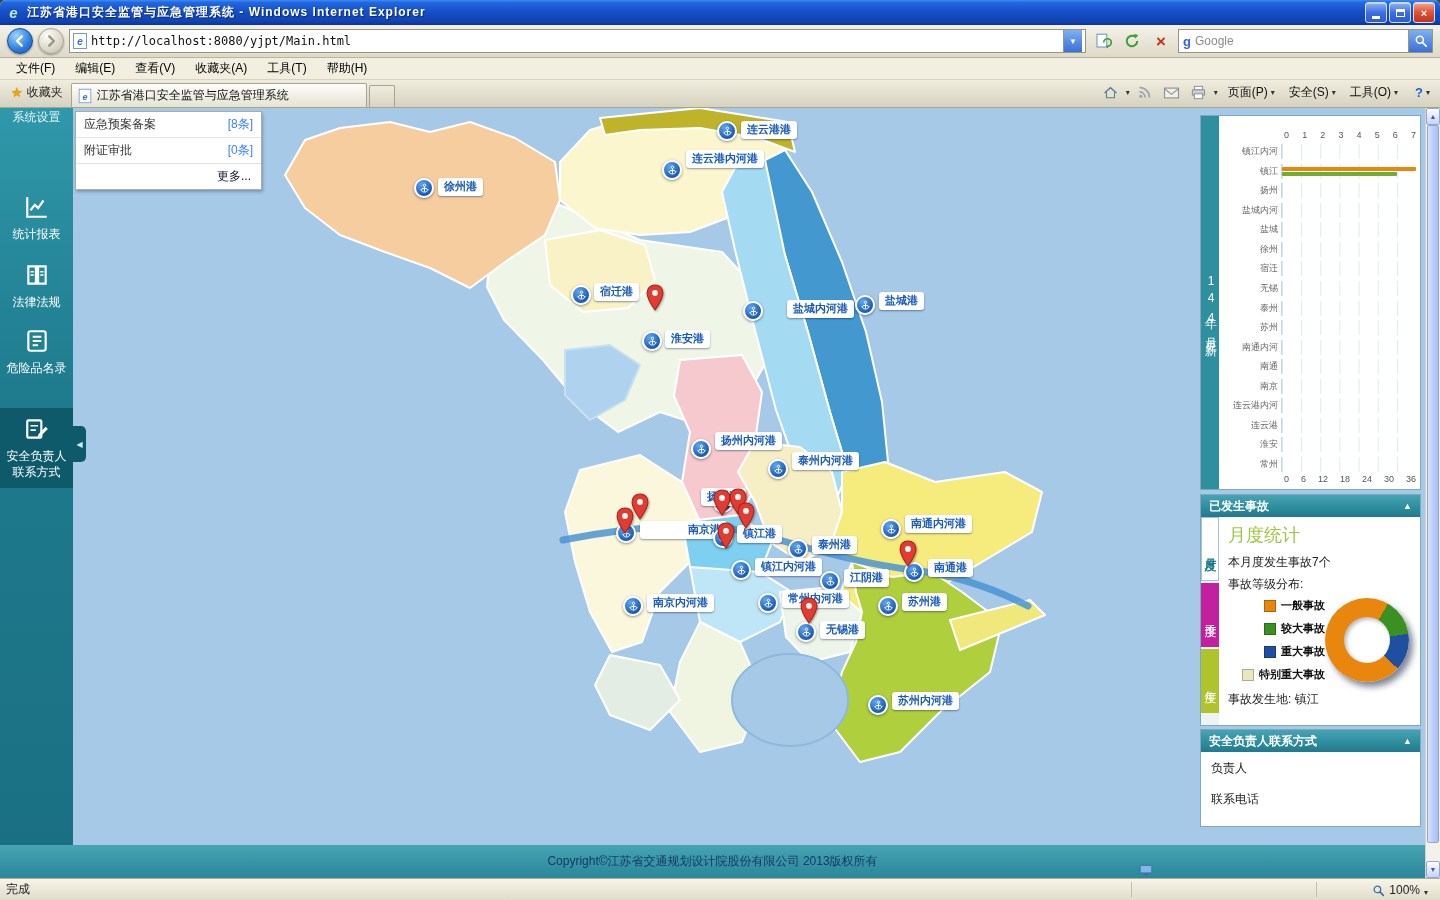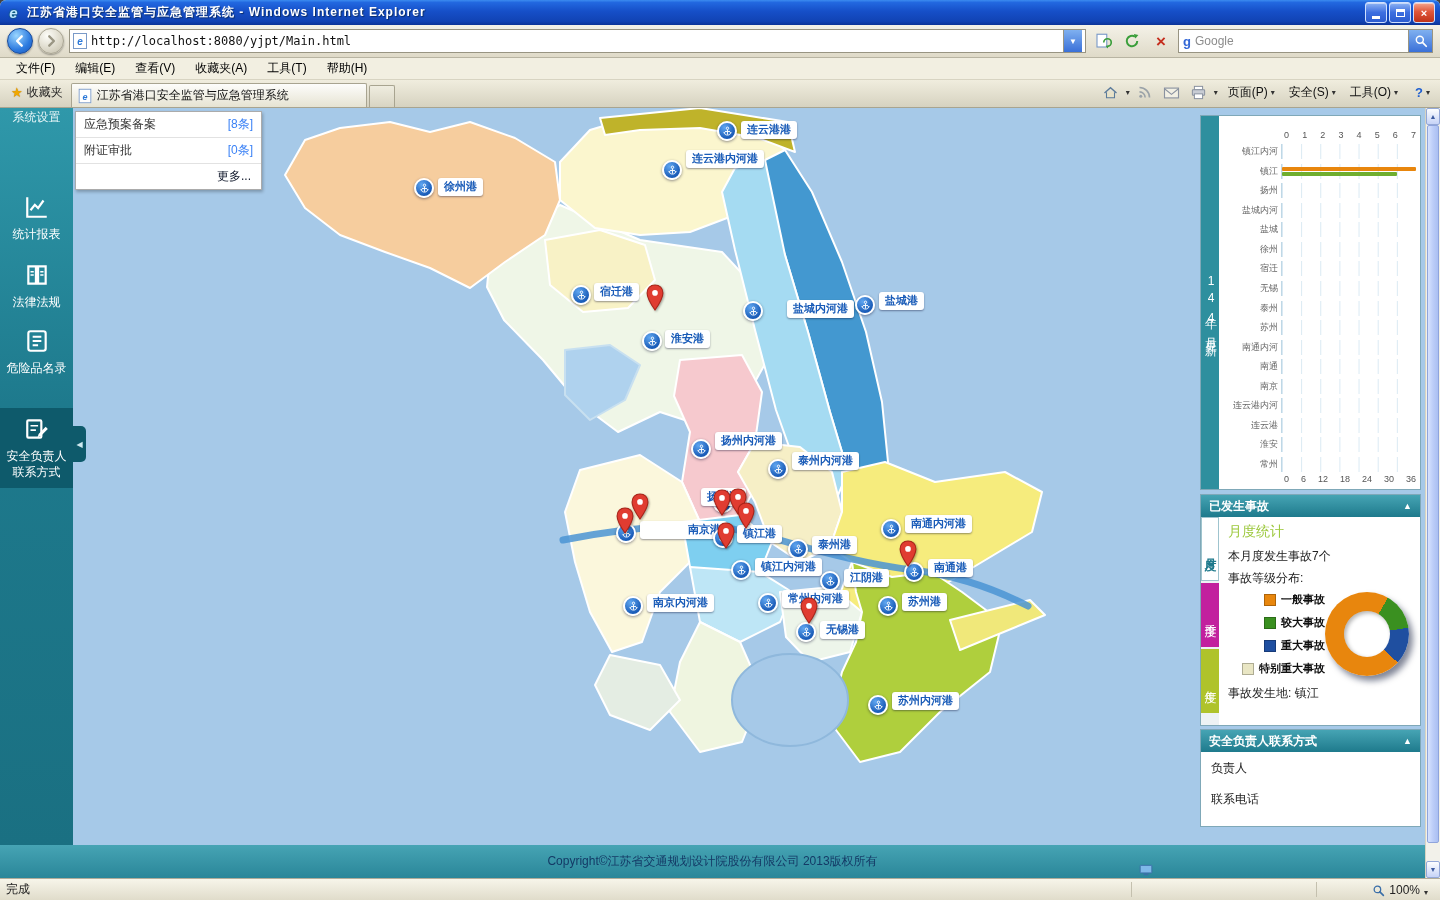--- a/index.html
+++ b/index.html
@@ -113,21 +113,21 @@
   .bar-plot{flex:1;height:100%;border-left:1px solid #BFD8E6;position:relative;display:flex;flex-direction:column;justify-content:center;gap:1px;
     background-image:linear-gradient(90deg,#D9E9F3 1px,transparent 1px);background-size:calc(100%/7) 100%;}
   .bar{height:4px;border-radius:1px;}
 
   .accident-panel{margin-top:4px;}
   .accident-body{display:flex;min-height:208px;}
   .vtabs{width:18px;display:flex;flex-direction:column;background:#EDF2F4;}
   .vtab{flex:0 0 64px;display:flex;align-items:center;justify-content:center;font-size:12px;margin-bottom:2px;
     writing-mode:vertical-rl;text-orientation:upright;}
   .accident-content{flex:1;padding:6px 9px;font-size:12px;color:#222;}
-  .ac-title{color:#9CC83C;font-size:14px;margin-bottom:7px;}
+  .ac-title{color:#9CC83C;font-size:18px;margin-bottom:7px;}
   .ac-line{margin-bottom:5px;}
   .legend-donut{display:flex;align-items:flex-start;margin-top:3px;}
   .legend{flex:1;display:flex;flex-direction:column;gap:8px;}
   .legend-item{display:flex;align-items:center;gap:5px;font-size:11px;font-weight:bold;color:#111;justify-content:flex-end;}
   .legend-swatch{width:12px;height:12px;border:1px solid rgba(0,0,0,.25);flex:0 0 auto;}
   .donut{width:84px;height:84px;border-radius:50%;position:relative;margin-right:2px;
     box-shadow:4px 5px 6px rgba(5,15,50,.5);}
   .donut::after{content:'';position:absolute;inset:19px;background:#fff;border-radius:50%;box-shadow:inset 2px 2px 4px rgba(0,0,0,.3);}
   .ac-loc{margin-top:9px;}
 

